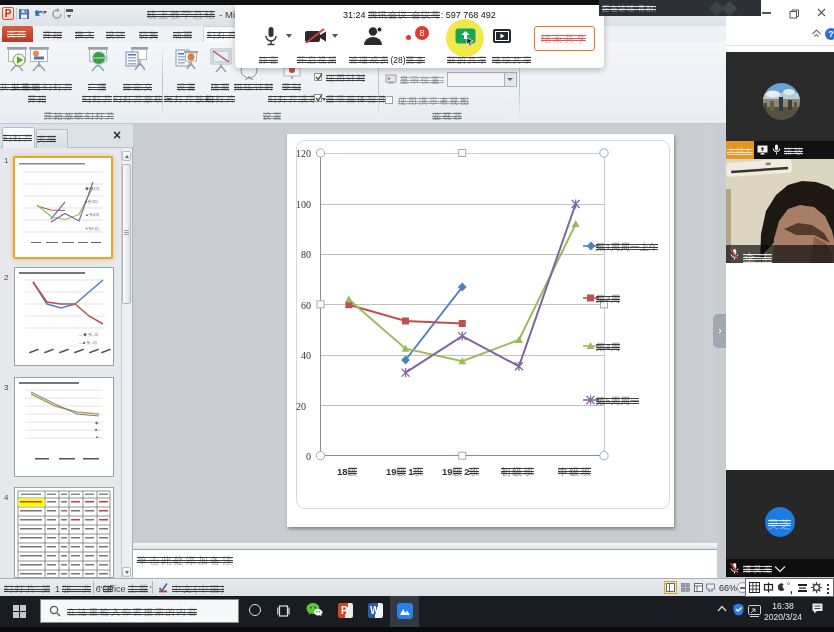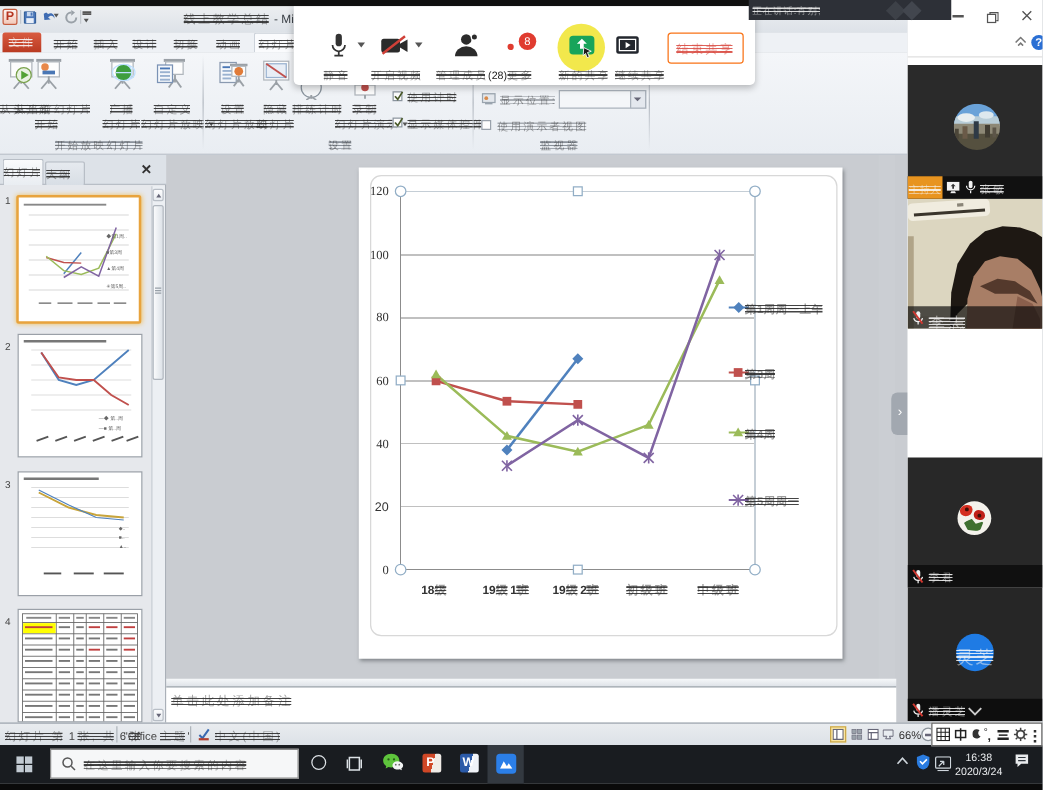--- a/index.html
+++ b/index.html
@@ -442,21 +442,21 @@
           <rect x="160.75" y="315.2" width="7" height="7"></rect>
           <rect x="19" y="163.85" width="7" height="7"></rect>
           <rect x="302.5" y="163.85" width="7" height="7"></rect>
    </g>
   </svg>
   <div class="ab" style="left:-7px;top:11px;width:20px;text-align:right;font-size:10px;font-family:'Liberation Serif',serif;color:#333">120</div>
   <div class="ab" style="left:-7px;top:61.5px;width:20px;text-align:right;font-size:10px;font-family:'Liberation Serif',serif;color:#333">100</div>
   <div class="ab" style="left:-7px;top:112px;width:20px;text-align:right;font-size:10px;font-family:'Liberation Serif',serif;color:#333">80</div>
   <div class="ab" style="left:-7px;top:162.5px;width:20px;text-align:right;font-size:10px;font-family:'Liberation Serif',serif;color:#333">60</div>
   <div class="ab" style="left:-7px;top:213px;width:20px;text-align:right;font-size:10px;font-family:'Liberation Serif',serif;color:#333">40</div>
-  <div class="ab" style="left:-7px;top:263.5px;width:20px;text-align:right;font-size:10px;font-family:Liberation Sans, sans-serif;color:#333">20</div>
+  <div class="ab" style="left:-7px;top:263.5px;width:20px;text-align:center;font-size:10px;font-family:Liberation Serif, serif;color:#333">20</div>
   <div class="ab" style="left:-7px;top:313.5px;width:20px;text-align:right;font-size:10px;font-family:'Liberation Serif',serif;color:#333">0</div>
   <div class="ab" style="left:39px;top:329px;font-size:9.5px;font-weight:bold;color:#333">18<span class="z">级</span></div>
   <div class="ab" style="left:88px;top:329px;font-size:9.5px;font-weight:bold;color:#333">19<span class="z">级</span>1<span class="z">班</span></div>
   <div class="ab" style="left:144px;top:329px;font-size:9.5px;font-weight:bold;color:#333">19<span class="z">级</span>2<span class="z">班</span></div>
   <div class="ab" style="left:203px;top:329px;font-size:9.5px;font-weight:bold;color:#333"><span class="z">初级班</span></div>
   <div class="ab" style="left:260px;top:329px;font-size:9.5px;font-weight:bold;color:#333"><span class="z">中级班</span></div>
   <div class="ab" style="left:298px;top:104px;font-size:9px;font-weight:bold;color:#333"><span class="z" style="letter-spacing:.06em;background-size:calc(100% - .06em) .72em">第1周周一上午</span></div>
   <div class="ab" style="left:298px;top:156px;font-size:9px;font-weight:bold;color:#333"><span class="z" style="letter-spacing:.06em;background-size:calc(100% - .06em) .72em">第3周</span></div>
   <div class="ab" style="left:298px;top:204px;font-size:9px;font-weight:bold;color:#333"><span class="z" style="letter-spacing:.06em;background-size:calc(100% - .06em) .72em">第4周</span></div>
   <div class="ab" style="left:298px;top:258px;font-size:9px;font-weight:bold;color:#333"><span class="z" style="letter-spacing:.06em;background-size:calc(100% - .06em) .72em">第5周周一</span></div>
@@ -505,20 +505,21 @@
     </svg>
  <svg class="ab" style="left:706px;top:4px" width="9" height="9" viewBox="0 0 9 9">
       <path d="M0.5 1 L8.5 1 L8.5 6 L5.5 6 L6.5 8 L2.5 8 L3.5 6 L0.5 6 Z" fill="#e8ecf0" stroke="#667" stroke-width="0.8"></path>
     </svg>
  <div class="ab" style="left:719px;top:4px;color:#333">66%</div>
  <div class="ab" style="left:737px;top:3px;width:11px;height:11px;border:1px solid #8a929a;border-radius:50%;background:#f4f6f8"></div>
  <div class="ab" style="left:739.5px;top:7.5px;width:6px;height:2px;background:#667"></div>
 </div>
 
 <div id="tpanel" class="ab" style="z-index:30;left:235px;top:5px;width:369px;height:63px;background:#fff;border-radius:0 0 4px 4px;box-shadow:0 2px 6px rgba(0,0,0,.25);font-size:8.5px;color:#222">
+ <div class="ab" style="left:0;top:4px;width:369px;text-align:center;font-size:9px;color:#111">31:24&nbsp;<span class="z" style="color:rgba(17,17,17,.5);letter-spacing:.1em;background-size:calc(100% - .1em) .72em">腾讯会议 会议号</span>: 597 768 492</div>
  <svg class="ab" style="left:29px;top:21px" width="14" height="22" viewBox="0 0 14 22">
       <rect x="4.5" y="1" width="5" height="10" rx="2.5" fill="#333"></rect>
       <path d="M2 8 A5 5 0 0 0 12 8" fill="none" stroke="#333" stroke-width="1.4" transform="translate(0,2)"></path>
       <line x1="7" y1="15" x2="7" y2="18" stroke="#333" stroke-width="1.4"></line>
       <line x1="3.5" y1="18.5" x2="10.5" y2="18.5" stroke="#333" stroke-width="1.4"></line>
     </svg>
  <div class="ab" style="left:51px;top:29px;width:0;height:0;border-left:3px solid transparent;border-right:3px solid transparent;border-top:4px solid #555"></div>
  <div class="ab" style="left:24px;top:50px"><span class="z">静音</span></div>
  <svg class="ab" style="left:69px;top:23px" width="26" height="18" viewBox="0 0 26 18">
       <rect x="1" y="3" width="15" height="11" rx="2" fill="#2b2b2b"></rect>
@@ -631,40 +632,23 @@
   <svg class="ab" style="left:3px;top:89px" width="11" height="13" viewBox="0 0 11 13">
         <rect x="4" y="1" width="3.2" height="6" rx="1.6" fill="#f2f2f2"></rect>
         <path d="M2 5 A3.6 3.6 0 0 0 9 5" fill="none" stroke="#f2f2f2" stroke-width="1" transform="translate(0,1.5)"></path>
         <line x1="5.5" y1="9.5" x2="5.5" y2="11.5" stroke="#f2f2f2" stroke-width="1"></line>
         <line x1="1.5" y1="1" x2="9" y2="11" stroke="#d03830" stroke-width="1.6"></line>
       </svg>
   <div class="ab" style="left:17px;top:91px;font-size:13px;color:#eee"><span class="zw">李志</span></div>
  </div>
 
 
- <div class="ab" style="left:0;top:366px;width:108px;height:104px;background:#282828">
-  <div class="ab" style="left:40px;top:35px;width:27px;height:27px;border-radius:50%;background:#f4f2ec;overflow:hidden">
-   <div class="ab" style="left:2px;top:3px;width:10px;height:9px;border-radius:50% 40% 55% 45%;background:#d42e20"></div>
-   <div class="ab" style="left:13px;top:7px;width:9px;height:8px;border-radius:45% 55% 40% 50%;background:#c02018"></div>
-   <div class="ab" style="left:6px;top:5px;width:2.5px;height:2.5px;border-radius:50%;background:#401008"></div>
-   <div class="ab" style="left:16px;top:10px;width:2.5px;height:2.5px;border-radius:50%;background:#401008"></div>
-   <div class="ab" style="left:5px;top:14px;width:16px;height:10px;border-radius:50%;background:#3f7030;clip-path:polygon(0 30%,40% 0,60% 40%,100% 20%,80% 100%,20% 90%)"></div>
-  </div>
-  <div class="ab" style="left:0;top:86px;width:108px;height:18px;background:rgba(10,10,10,.78)"></div>
-  <svg class="ab" style="left:3px;top:89px" width="11" height="13" viewBox="0 0 11 13">
-        <rect x="4" y="1" width="3.2" height="6" rx="1.6" fill="#f2f2f2"></rect>
-        <path d="M2 5 A3.6 3.6 0 0 0 9 5" fill="none" stroke="#f2f2f2" stroke-width="1" transform="translate(0,1.5)"></path>
-        <line x1="5.5" y1="9.5" x2="5.5" y2="11.5" stroke="#f2f2f2" stroke-width="1"></line>
-        <line x1="1.5" y1="1" x2="9" y2="11" stroke="#d03830" stroke-width="1.6"></line>
-      </svg>
-  <div class="ab" style="left:17px;top:91px;font-size:8.5px;color:#eee"><span class="zw">李君</span></div>
- </div>
 
  <div class="ab" style="left:0;top:470px;width:108px;height:107px;background:#262626">
-  <div class="ab" style="left:39px;top:37px;width:30px;height:30px;border-radius:50%;background:#1f7be4;color:#fff;font-size:14px;text-align:center;padding-top:10px"><span class="zw" style="letter-spacing:.1em;background-size:calc(100% - .1em) .72em">灵芝</span></div>
+  <div class="ab" style="left:39px;top:37px;width:30px;height:30px;border-radius:50%;background:#1f7be4;color:#fff;font-size:11px;text-align:center;padding-top:10px"><span class="zw" style="letter-spacing:.1em;background-size:calc(100% - .1em) .72em">灵芝</span></div>
   <div class="ab" style="left:0;top:89px;width:108px;height:18px;background:rgba(10,10,10,.82)"></div>
   <svg class="ab" style="left:3px;top:92px" width="11" height="13" viewBox="0 0 11 13">
         <rect x="4" y="1" width="3.2" height="6" rx="1.6" fill="#f2f2f2"></rect>
         <path d="M2 5 A3.6 3.6 0 0 0 9 5" fill="none" stroke="#f2f2f2" stroke-width="1" transform="translate(0,1.5)"></path>
         <line x1="5.5" y1="9.5" x2="5.5" y2="11.5" stroke="#f2f2f2" stroke-width="1"></line>
         <line x1="1.5" y1="1" x2="9" y2="11" stroke="#d03830" stroke-width="1.6"></line>
       </svg>
   <div class="ab" style="left:17px;top:94px;font-size:8.5px;color:#eee"><span class="zw">潘灵芝</span></div>
   <svg class="ab" style="left:48px;top:95px" width="12" height="8" viewBox="0 0 12 8">
         <path d="M1 1.5 L6 6.5 L11 1.5" fill="none" stroke="#ccc" stroke-width="1.5"></path>

